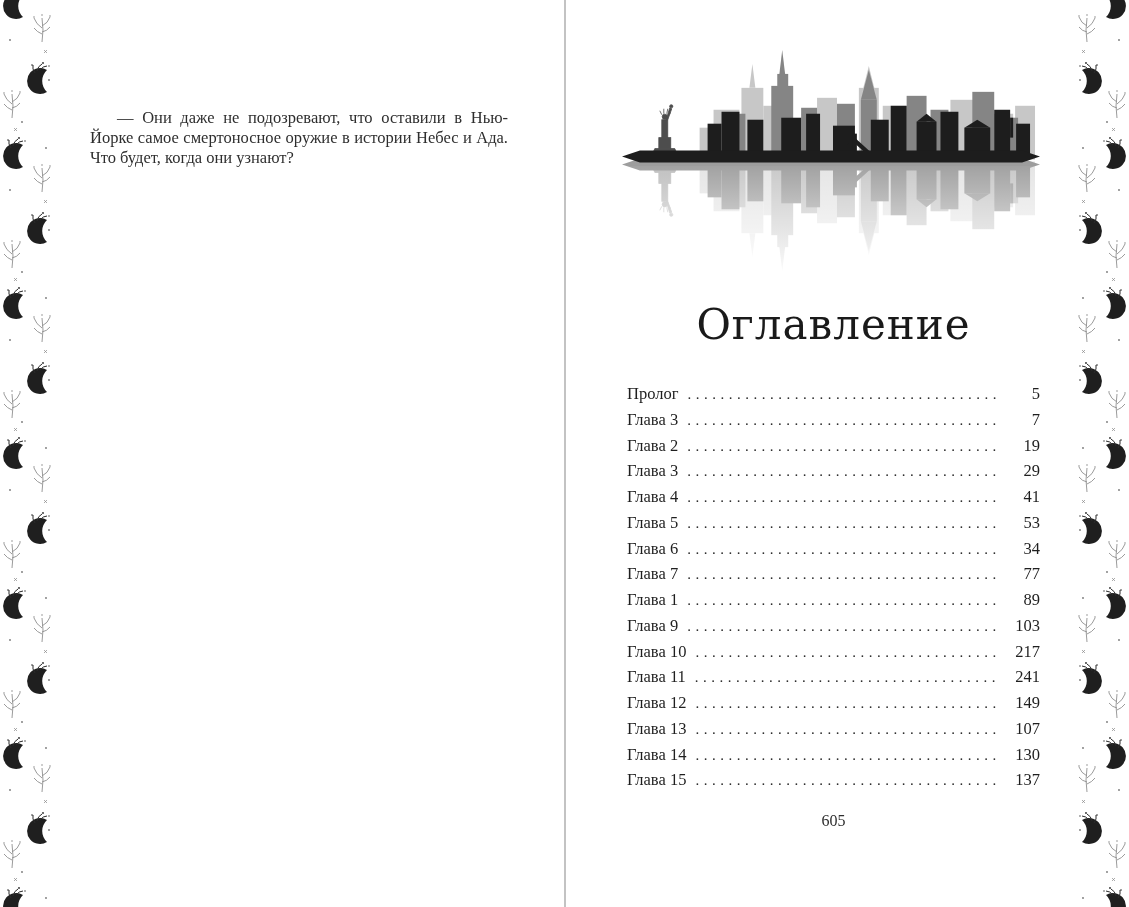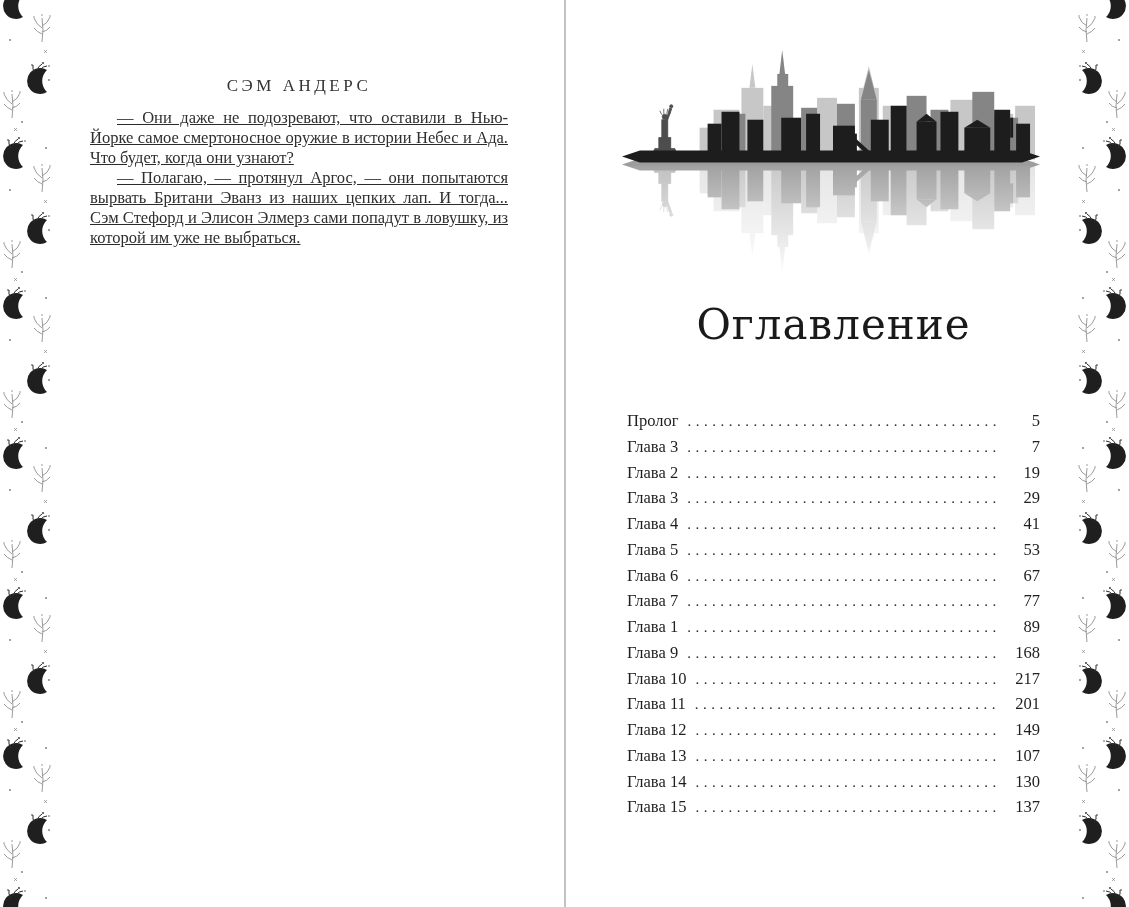--- a/index.html
+++ b/index.html
@@ -17,40 +17,40 @@
   .divider{position:absolute;top:0;left:564px;width:2px;height:907px;background:#c3c3c3;}
   
   .page{position:absolute;top:0;height:907px;background:transparent;}
   .page-left{left:57px;width:507px;}
   .page-right{left:566px;width:506px;}
   
   .chapter-header{
     position:absolute;top:76px;left:33px;width:418px;
     text-align:center;font-size:17px;letter-spacing:3.5px;color:#333;
   }
-  .body-text{position:absolute;top:108px;left:33px;width:418px;text-decoration:underline;}
+  .body-text{position:absolute;top:108px;left:33px;width:418px;}
   .body-text p{
     margin:0;text-indent:27px;text-align:justify;
     font-size:16.5px;line-height:20px;color:#2e2e2e;
   }
   
   .skyline-wrap{position:absolute;left:56px;top:48px;width:418px;height:232px;}
   .skyline-wrap svg{display:block;}
   .reflection-fade{
     position:absolute;left:0;top:118px;width:418px;height:116px;
     background:linear-gradient(to bottom, rgba(255,255,255,0.05) 0%, rgba(255,255,255,0.55) 55%, rgba(255,255,255,1) 100%);
   }
   
   .toc-title{
     position:absolute;top:300px;left:61px;width:413px;
     text-align:center;
     font-family:"DejaVu Serif", serif;
     font-size:42px;color:#1a1a1a;letter-spacing:1px;
   }
-  .toc{position:absolute;top:411px;left:61px;width:413px;}
+  .toc{position:absolute;top:384px;left:61px;width:413px;}
   .toc-row{
     display:flex;align-items:baseline;height:25.75px;
     font-size:16.5px;color:#1f1f1f;white-space:nowrap;
   }
   .toc-label{flex:0 0 auto;}
   .toc-dots{
     flex:1 1 auto;overflow:hidden;margin:0 7px 0 9px;
     letter-spacing:4.5px;font-size:15px;color:#2b2b2b;
   }
   .toc-page{flex:0 0 auto;min-width:32px;text-align:right;}
@@ -113,24 +113,22 @@
     <use href="#tile" y="430"></use>
     <use href="#tile" y="580"></use>
     <use href="#tile" y="730"></use>
     <use href="#tile" y="880"></use>
   </svg>
 </div>
 
 <div class="divider"></div>
 
 <div class="page page-left">
-  <div class="chapter-header">СЭМ АНДЕРС</div>
   <div class="body-text">
     <p>— Они даже не подозревают, что оставили в Нью-Йорке самое смертоносное оружие в истории Небес и Ада. Что будет, когда они узнают?</p>
-    <p>— Полагаю, — протянул Аргос, — они попытаются вырвать Британи Эванз из наших цепких лап. И тогда... Сэм Стефорд и Элисон Элмерз сами попадут в ловушку, из которой им уже не выбраться.</p>
   </div>
 </div>
 
 <div class="page page-right">
 
   <div class="skyline-wrap">
     <svg width="418" height="232" viewBox="0 0 420 233" xmlns="http://www.w3.org/2000/svg">
       <defs>
         <g id="skyB">
           <rect x="92" y="62" width="26" height="50"></rect>
@@ -236,46 +234,46 @@
         <span class="toc-page">41</span>
       </div>
       <div class="toc-row">
         <span class="toc-label">Глава 5</span>
         <span class="toc-dots">..........................................................................................</span>
         <span class="toc-page">53</span>
       </div>
       <div class="toc-row">
         <span class="toc-label">Глава 6</span>
         <span class="toc-dots">..........................................................................................</span>
-        <span class="toc-page">67</span>
+        <span class="toc-page">34</span>
       </div>
       <div class="toc-row">
         <span class="toc-label">Глава 7</span>
         <span class="toc-dots">..........................................................................................</span>
         <span class="toc-page">77</span>
       </div>
       <div class="toc-row">
         <span class="toc-label">Глава 1</span>
         <span class="toc-dots">..........................................................................................</span>
         <span class="toc-page">89</span>
       </div>
       <div class="toc-row">
         <span class="toc-label">Глава 9</span>
         <span class="toc-dots">..........................................................................................</span>
-        <span class="toc-page">168</span>
+        <span class="toc-page">103</span>
       </div>
       <div class="toc-row">
         <span class="toc-label">Глава 10</span>
         <span class="toc-dots">..........................................................................................</span>
         <span class="toc-page">217</span>
       </div>
       <div class="toc-row">
         <span class="toc-label">Глава 11</span>
         <span class="toc-dots">..........................................................................................</span>
-        <span class="toc-page">201</span>
+        <span class="toc-page">241</span>
       </div>
       <div class="toc-row">
         <span class="toc-label">Глава 12</span>
         <span class="toc-dots">..........................................................................................</span>
         <span class="toc-page">149</span>
       </div>
       <div class="toc-row">
         <span class="toc-label">Глава 13</span>
         <span class="toc-dots">..........................................................................................</span>
         <span class="toc-page">107</span>
@@ -285,13 +283,14 @@
         <span class="toc-dots">..........................................................................................</span>
         <span class="toc-page">130</span>
       </div>
       <div class="toc-row">
         <span class="toc-label">Глава 15</span>
         <span class="toc-dots">..........................................................................................</span>
         <span class="toc-page">137</span>
       </div>
     </div>
 
+  <div class="folio">605</div>
 </div>
 
 </body></html>

